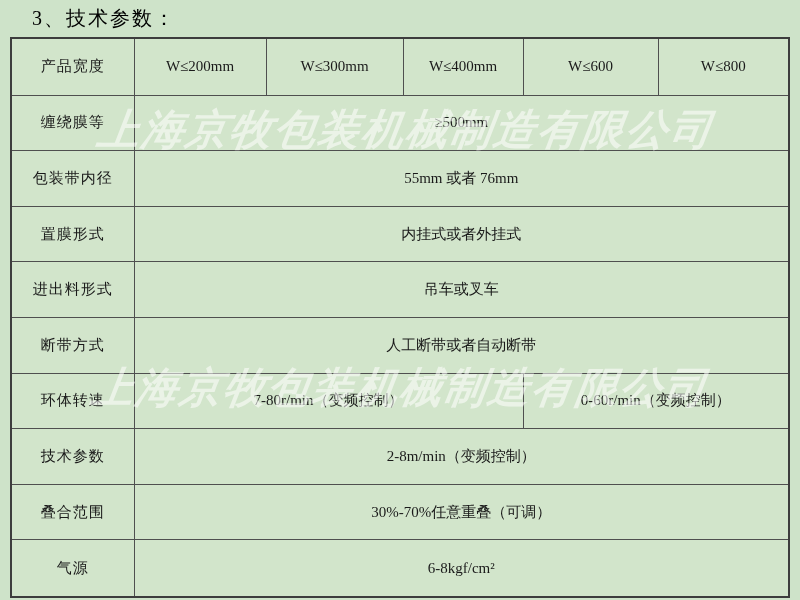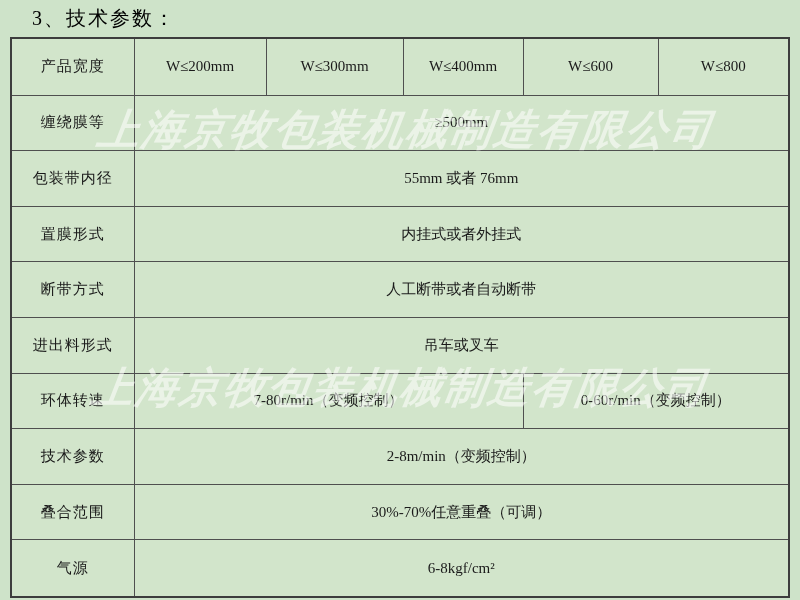--- a/index.html
+++ b/index.html
@@ -69,26 +69,26 @@
     </tr>
     <tr>
       <td class="label">包装带内径</td>
       <td colspan="5">55mm 或者 76mm</td>
     </tr>
     <tr>
       <td class="label">置膜形式</td>
       <td colspan="5">内挂式或者外挂式</td>
     </tr>
     <tr>
+      <td class="label">进出料形式</td>
+      <td colspan="5">吊车或叉车</td>
+    </tr>
+    <tr>
       <td class="label">断带方式</td>
       <td colspan="5">人工断带或者自动断带</td>
-    </tr>
-    <tr>
-      <td class="label">进出料形式</td>
-      <td colspan="5">吊车或叉车</td>
     </tr>
     <tr>
       <td class="label">环体转速</td>
       <td colspan="3">7-80r/min（变频控制）</td>
       <td colspan="2">0-60r/min（变频控制）</td>
     </tr>
     <tr>
       <td class="label">技术参数</td>
       <td colspan="5">2-8m/min（变频控制）</td>
     </tr>

